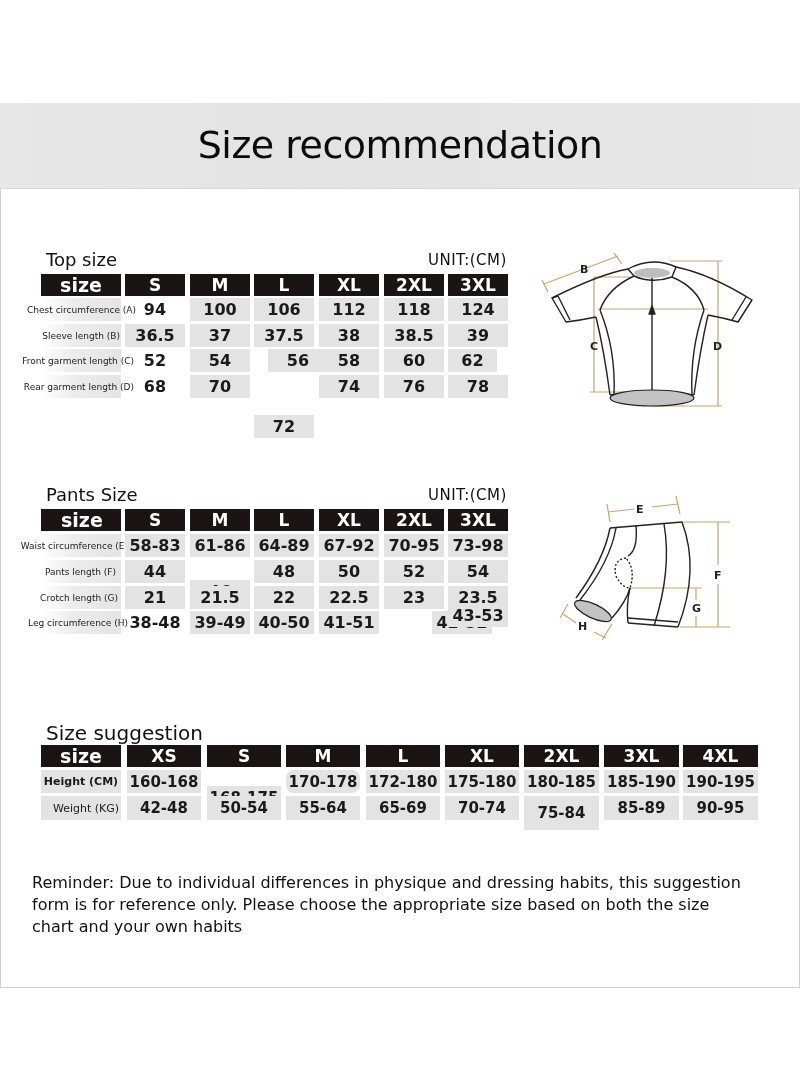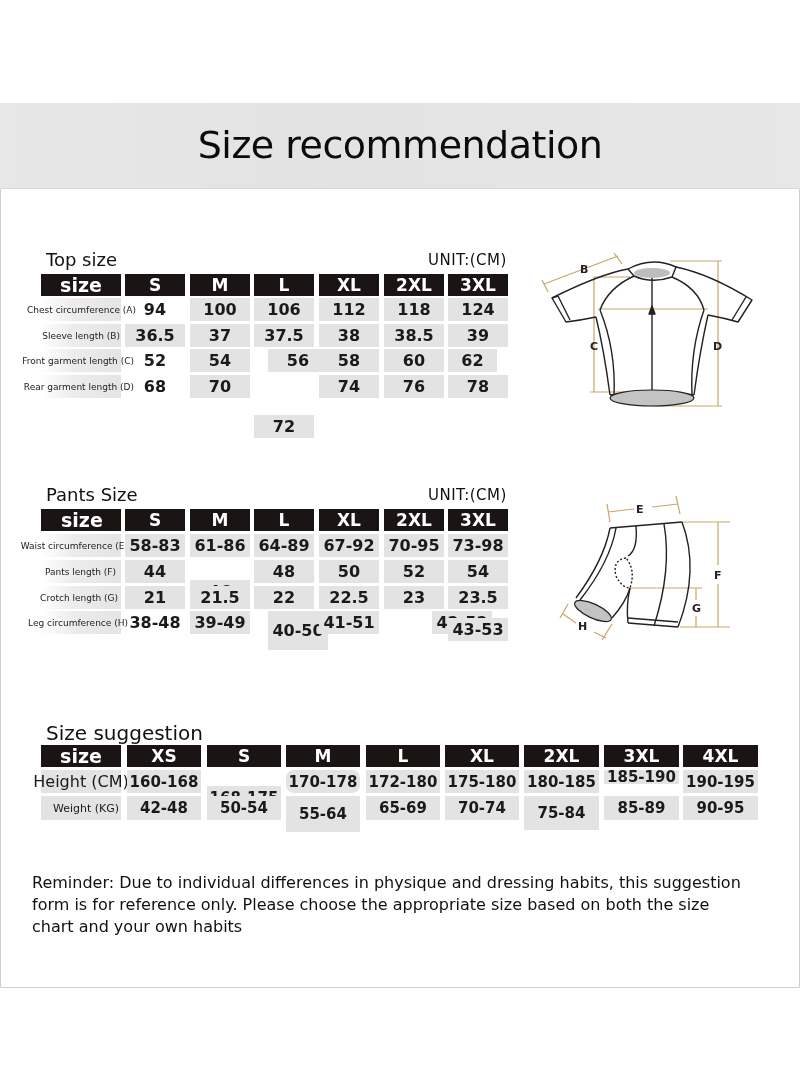--- a/index.html
+++ b/index.html
@@ -214,24 +214,24 @@
       <div class="cell vcell" style="left:254px; top:586px; width:60px; height:23px;">22</div>
       <div class="cell vcell" style="left:319px; top:586px; width:60px; height:23px;">22.5</div>
       <div class="cell vcell" style="left:384px; top:586px; width:60px; height:23px;">23</div>
       <div class="cell vcell" style="left:448px; top:586px; width:60px; height:23px;">23.5</div>
     </div>
     <div>
       <div class="rlabel-bg" style="left:41px; top:611px; width:80px; height:23px;"></div>
       <div class="rlabel" style="left:0px; top:611px; width:128px; height:23px;">Leg circumference (H)</div>
       <div class="cell vcell" style="left:125px; top:611px; width:60px; height:23px; background:transparent;">38-48</div>
       <div class="cell vcell" style="left:190px; top:611px; width:60px; height:23px;">39-49</div>
-      <div class="cell vcell" style="left:254px; top:611px; width:60px; height:39px;margin-left:14px;">40-50</div>
+      <div class="cell vcell" style="left:254px; top:611px; width:60px; height:23px;">40-50</div>
       <div class="cell vcell" style="left:319px; top:611px; width:60px; height:23px;">41-51</div>
       <div class="cell vcell" style="left:384px; top:611px; width:60px; height:23px;margin-left:48px;">42-52</div>
-      <div class="cell vcell" style="left:448px; top:618px; width:60px; height:23px;">43-53</div>
+      <div class="cell vcell" style="left:448px; top:604px; width:60px; height:23px;">43-53</div>
     </div>
   </div>
 
   <div class="diagram" style="left:530px; top:480px; width:270px; height:170px;">
     <svg width="270" height="170" viewBox="0 0 270 170">
       <g fill="none" stroke="#c9a56a" stroke-width="1.2">
 
         <line x1="78" y1="32" x2="104" y2="29"></line>
         <line x1="122" y1="27" x2="148" y2="24"></line>
         <line x1="77" y1="24" x2="80" y2="42"></line>
@@ -288,35 +288,35 @@
     <div class="cell hcell" style="left:127px; top:745px; width:74px; height:22px;">XS</div>
     <div class="cell hcell" style="left:207px; top:745px; width:74px; height:22px;">S</div>
     <div class="cell hcell" style="left:286px; top:745px; width:74px; height:22px;">M</div>
     <div class="cell hcell" style="left:366px; top:745px; width:74px; height:22px;">L</div>
     <div class="cell hcell" style="left:445px; top:745px; width:74px; height:22px;">XL</div>
     <div class="cell hcell" style="left:524px; top:745px; width:75px; height:22px;">2XL</div>
     <div class="cell hcell" style="left:604px; top:745px; width:75px; height:22px;">3XL</div>
     <div class="cell hcell" style="left:683px; top:745px; width:75px; height:22px;">4XL</div>
 
     <div>
-      <div class="cell vcell" style="left:41px; top:770px; width:80px; height:23px; font-weight:normal; font-size:16px;">Height (CM)</div>
+      <div class="cell vcell" style="left:41px; top:770px; width:80px; height:23px; font-weight:bold; font-size:11px;">Height (CM)</div>
       <div class="cell vcell" style="left:127px; top:770px; width:74px; height:23px;">160-168</div>
       <div class="cell vcell" style="left:207px; top:770px; width:74px; height:23px;margin-top:16px;">168-175</div>
       <div class="cell vcell" style="left:286px; top:770px; width:74px; height:23px;border-radius:8px;">170-178</div>
       <div class="cell vcell" style="left:366px; top:770px; width:74px; height:23px;">172-180</div>
       <div class="cell vcell" style="left:445px; top:770px; width:74px; height:23px;">175-180</div>
       <div class="cell vcell" style="left:524px; top:770px; width:75px; height:23px;">180-185</div>
-      <div class="cell vcell" style="left:604px; top:770px; width:75px; height:14px;">185-190</div>
+      <div class="cell vcell" style="left:604px; top:770px; width:75px; height:23px;">185-190</div>
       <div class="cell vcell" style="left:683px; top:770px; width:75px; height:23px;">190-195</div>
     </div>
     <div>
       <div class="cell vcell" style="left:41px; top:796px; width:80px; height:24px; font-weight:normal; font-size:11px;padding-left:10px;">Weight (KG)</div>
       <div class="cell vcell" style="left:127px; top:796px; width:74px; height:24px;">42-48</div>
       <div class="cell vcell" style="left:207px; top:796px; width:74px; height:24px;">50-54</div>
-      <div class="cell vcell" style="left:286px; top:796px; width:74px; height:36px;text-align:center;">55-64</div>
+      <div class="cell vcell" style="left:286px; top:796px; width:74px; height:24px;text-align:center;">55-64</div>
       <div class="cell vcell" style="left:366px; top:796px; width:74px; height:24px;">65-69</div>
       <div class="cell vcell" style="left:445px; top:796px; width:74px; height:24px;">70-74</div>
       <div class="cell vcell" style="left:524px; top:796px; width:75px; height:34px;">75-84</div>
       <div class="cell vcell" style="left:604px; top:796px; width:75px; height:24px;">85-89</div>
       <div class="cell vcell" style="left:683px; top:796px; width:75px; height:24px;">90-95</div>
     </div>
   </div>
 </div>
 
 <div class="reminder">Reminder: Due to individual differences in physique and dressing habits, this suggestion form is for reference only. Please choose the appropriate size based on both the size chart and your own habits</div>

